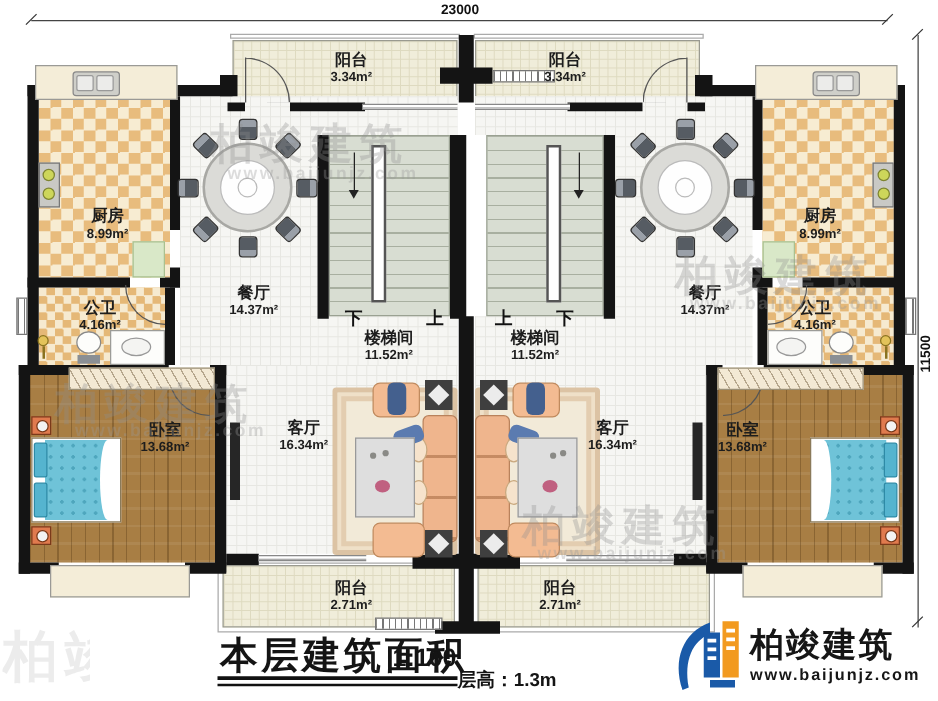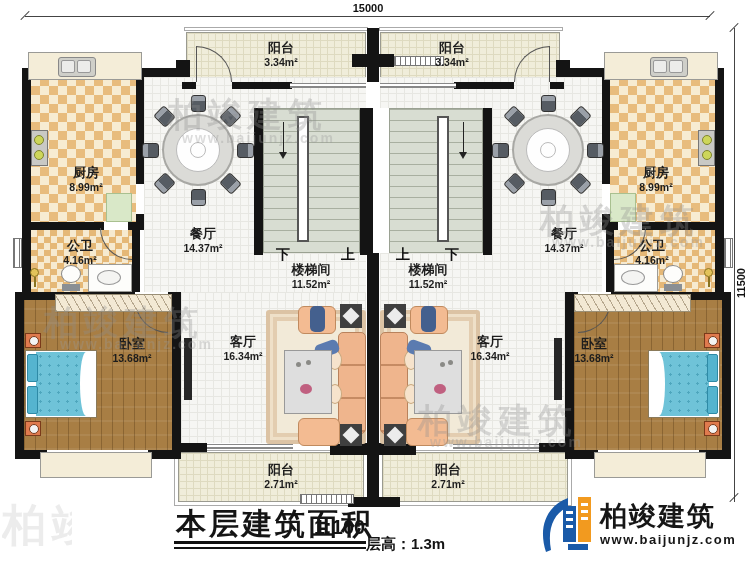--- a/index.html
+++ b/index.html
@@ -74,21 +74,21 @@
   .arrowhead{width:0;height:0;border-left:4px solid transparent;border-right:4px solid transparent;border-top:7px solid #222}
 </style>
 </head>
 <body>
 
 <div class="stage">
 
   <div class="abs dimline" style="left:25px;top:16px;width:685px;height:1px"></div>
   <div class="abs dimtick" style="left:19px;top:15px;width:12px;height:1px"></div>
   <div class="abs dimtick" style="left:704px;top:15px;width:12px;height:1px"></div>
-  <div class="abs dimtext" style="left:340px;top:2px;width:56px">15000</div>
+  <div class="abs dimtext" style="left:340px;top:2px;width:56px">23000</div>
   <div class="abs dimline" style="left:734px;top:28px;width:1px;height:474px"></div>
   <div class="abs dimtick" style="left:728px;top:27px;width:12px;height:1px"></div>
   <div class="abs dimtick" style="left:728px;top:497px;width:12px;height:1px"></div>
   <div class="abs dimtext" style="left:735px;top:248px;width:14px;height:70px;writing-mode:vertical-rl;transform:rotate(180deg)">11500</div>
 
   <div class="abs rail" style="left:184px;top:27px;width:184px;height:4px"></div>
   <div class="abs rail" style="left:379px;top:27px;width:184px;height:4px"></div>
   <div class="abs balfloor" style="left:186px;top:32px;width:180px;height:48px"></div>
   <div class="abs balfloor" style="left:380px;top:32px;width:180px;height:48px"></div>
   <div class="abs checker" style="left:31px;top:77px;width:105px;height:145px"></div>

